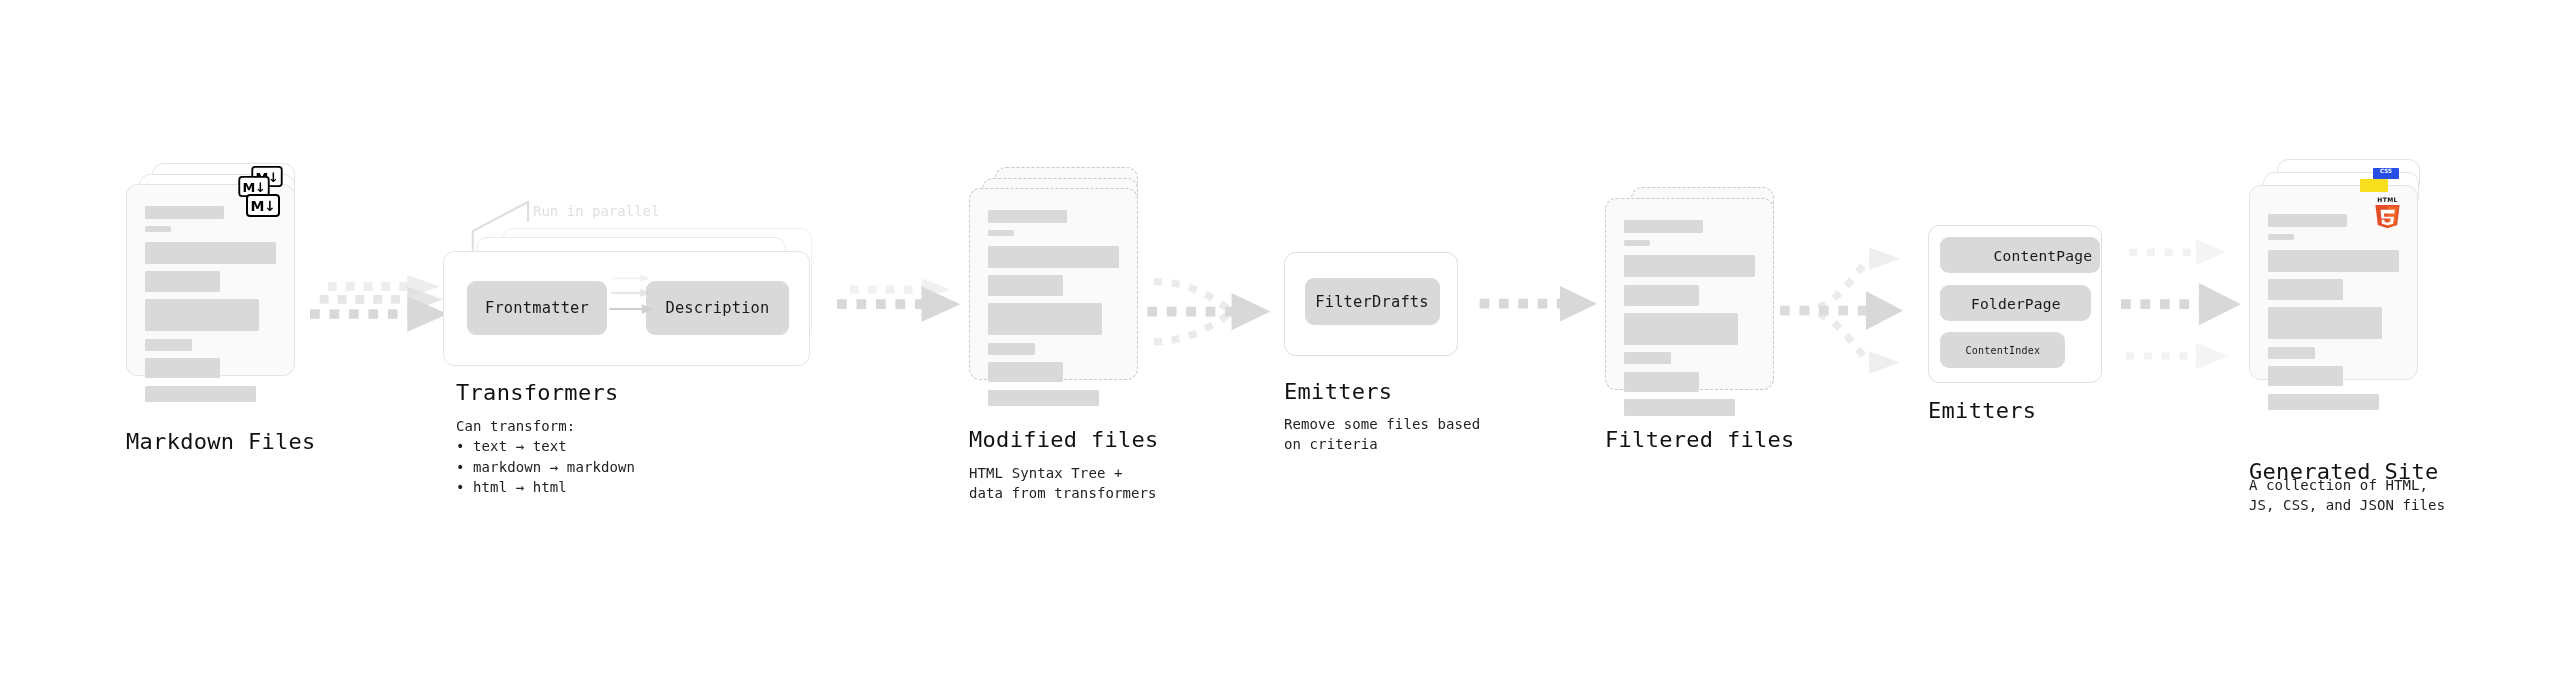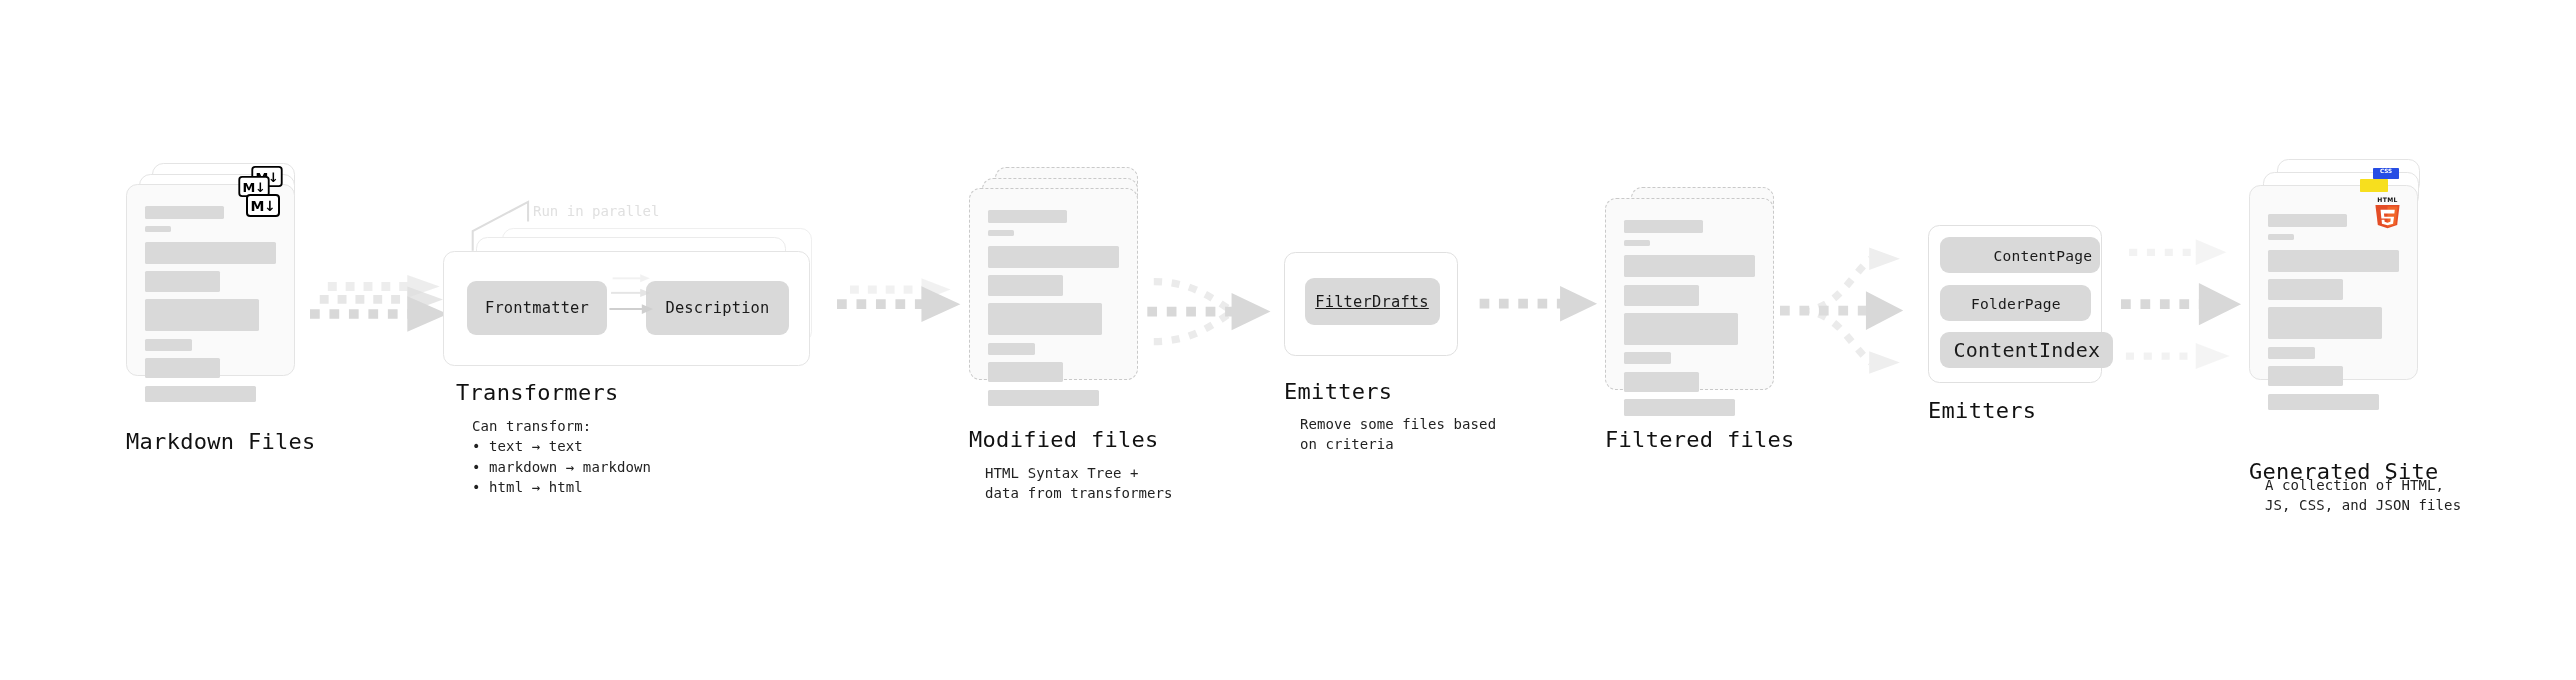--- a/index.html
+++ b/index.html
@@ -102,21 +102,20 @@
     letter-spacing: 0.3px;
     white-space: nowrap;
   }
   .caption {
     position: absolute;
     font-size: 14px;
     line-height: 20.3px;
     color: #222222;
     letter-spacing: 0.1px;
     white-space: pre-line;
-    margin-left: 16px;
   }
 
   .parallel-label {
     position: absolute;
     font-size: 14px;
     color: #e0e0e0;
     white-space: nowrap;
   }
 
   svg { display: block; overflow: visible; }
@@ -250,21 +249,21 @@
 data from transformers</div>
 
   <svg class="abs" style="left:1144px; top:267px;" width="146" height="94" viewBox="0 0 180 116">
     <path d="M12,18 C60,18 86,40 108,54" fill="none" stroke="#ebebeb" stroke-width="9" stroke-dasharray="10 12" stroke-linecap="butt"></path>
     <path d="M12,92 C60,92 86,70 108,56" fill="none" stroke="#ebebeb" stroke-width="9" stroke-dasharray="10 12" stroke-linecap="butt"></path>
     <line x1="4" y1="55" x2="112" y2="55" stroke="#d8d8d8" stroke-width="12" stroke-dasharray="12 12"></line>
     <polygon points="108,32 156,55 108,78" fill="#d8d8d8"></polygon>
   </svg>
 
   <div class="proc-box" style="left:1284px; top:252px; width:174px; height:104px;">
-    <div class="chip" style="left:19.5px; top:25px; width:135px; height:47px;text-decoration:underline;">
+    <div class="chip" style="left:19.5px; top:25px; width:135px; height:47px;">
         <span>FilterDrafts</span>
       </div>
   </div>
   <div class="title" style="left:1284px; top:379px;">Emitters</div>
   <div class="caption" style="left:1284px; top:414px;">Remove some files based
 on criteria</div>
 
   <svg class="abs" style="left:1479px; top:286px;" width="130" height="37" viewBox="0 0 160 46">
     <line x1="0" y1="22" x2="104" y2="22" stroke="#d8d8d8" stroke-width="12" stroke-dasharray="12 12"></line>
     <polygon points="100,0 146,22 100,44" fill="#d8d8d8"></polygon>
@@ -296,21 +295,21 @@
     <polygon points="110,132 148,146 110,160" fill="#eeeeee"></polygon>
   </svg>
 
   <div class="proc-box" style="left:1928px; top:225px; width:174px; height:158px;">
     <div class="chip" style="left:11.4px; top:11.4px; width:160px; height:36px; font-size:14.6px;padding-left:45px;">
         <span>ContentPage</span>
       </div>
     <div class="chip" style="left:11.4px; top:59px; width:151px; height:36px; font-size:14.6px;">
         <span>FolderPage</span>
       </div>
-    <div class="chip" style="left:11.4px; top:106px; width:173px; height:36px; font-size:20px;">
+    <div class="chip" style="left:11.4px; top:106px; width:125px; height:36px; font-size:10px;">
         <span>ContentIndex</span>
       </div>
   </div>
   <div class="title" style="left:1928px; top:398px;">Emitters</div>
 
   <svg class="abs" style="left:2121px; top:236px;" width="146" height="138" viewBox="0 0 180 170">
     <g opacity="0.5">
       <line x1="10" y1="20" x2="96" y2="20" stroke="#e6e6e6" stroke-width="9" stroke-dasharray="10 12"></line>
       <polygon points="92,4 130,20 92,36" fill="#ebebeb"></polygon>
     </g>

